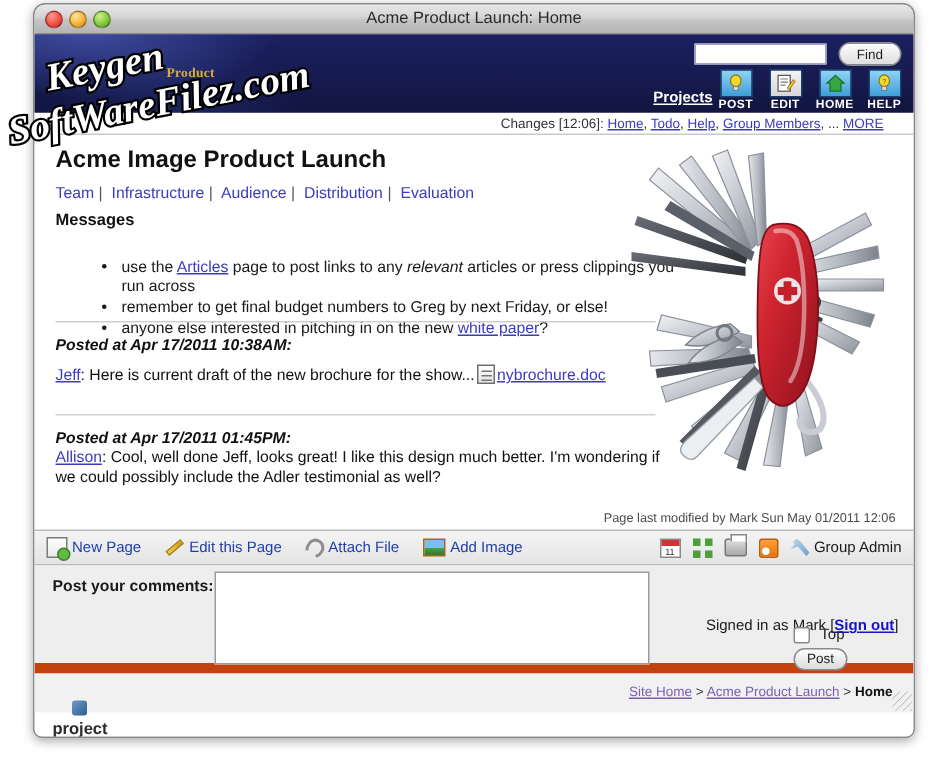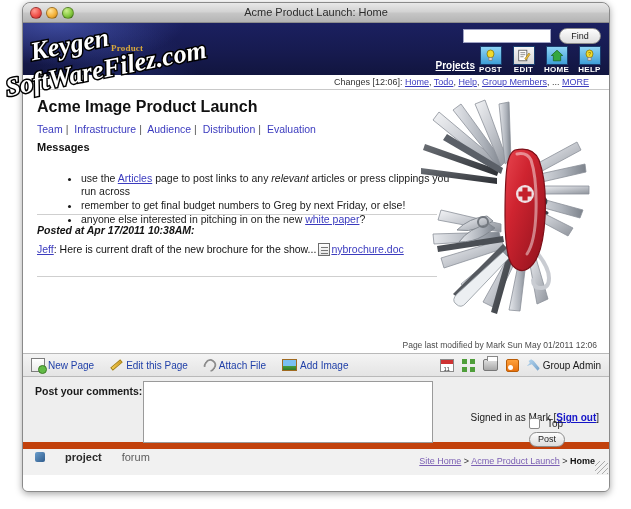--- a/index.html
+++ b/index.html
@@ -334,23 +334,23 @@
     cursor: pointer; padding: 0;
   }
 
   
   .footer {
     position: relative;
     height: 26px;
     background: #f1f1f1;
   }
   .pf-logo {
-    position: absolute; left: 12px; top: 2px;
-    display: flex; align-items: center; gap: 20px;
-    font-size: 11px; color: #2c2c2c;
+    position: absolute; left: 12px; top: 18px;
+    display: flex; align-items: center; gap: 3px;
+    font-size: 11px; color: #2c2c2c; flex-direction: column;
   }
   .pf-mark {
     width: 10px; height: 10px;
     background: linear-gradient(135deg,#6b9ecd,#2f5c8c);
     border-radius: 2px;
   }
   .pf-a { font-weight: bold; color: #2b2b2b; }
   .pf-b { color: #5d5d5d; }
   .crumbs {
     position: absolute; right: 14px; top: 7px;
@@ -488,20 +488,26 @@
 
       <div class="post-block" style="top:134px;">
         <div class="post-when">Posted at Apr 17/2011 10:38AM:</div>
         <div class="post-body">
           <a class="user">Jeff</a><span>: Here is current draft of the new brochure for the show...</span><span class="doc-icon"></span><a class="attach-link">nybrochure.doc</a>
         </div>
       </div>
 
       <div class="hr" style="top:186px;"></div>
 
+      <div class="post-block" style="top:196px;">
+        <div class="post-when">Posted at Apr 17/2011 01:45PM:</div>
+        <div class="post-body2">
+          <a class="user">Allison</a><span>: Cool, well done Jeff, looks great! I like this design much better. I'm wondering if we could possibly include the Adler testimonial as well?</span>
+        </div>
+      </div>
 
       <div class="knife-wrap">
         <svg width="180" height="225" viewBox="0 0 180 225" aria-hidden="true">
           <defs>
             <linearGradient id="steel" x1="0" y1="0" x2="1" y2="1">
               <stop offset="0%" stop-color="#f3f4f6"></stop>
               <stop offset="45%" stop-color="#c9ccd2"></stop>
               <stop offset="100%" stop-color="#8f949c"></stop>
             </linearGradient>
             <linearGradient id="steel2" x1="0" y1="0" x2="1" y2="0">

